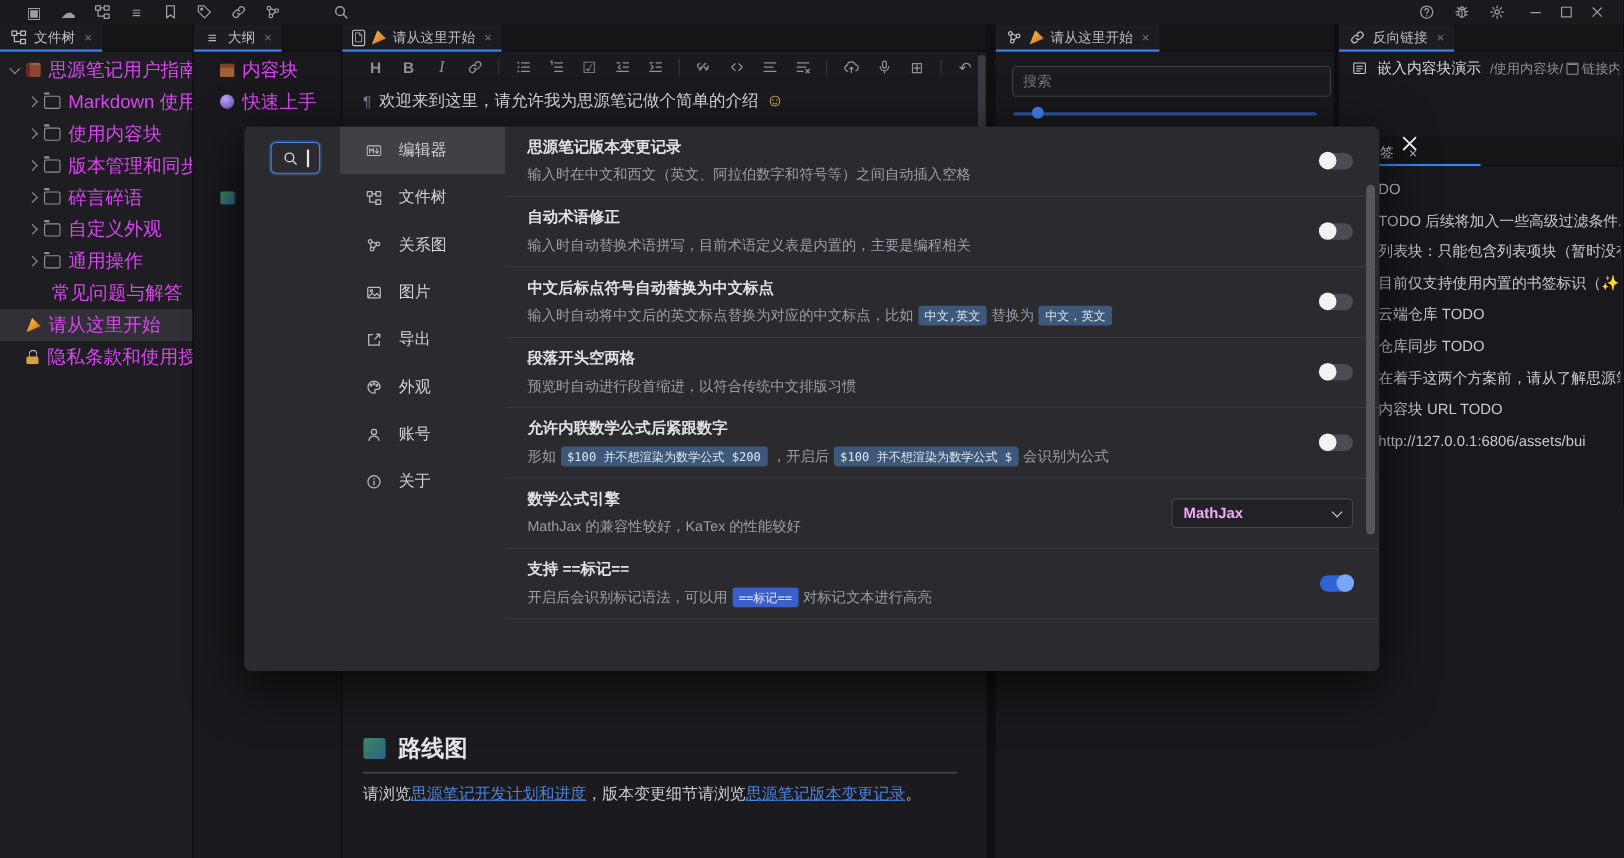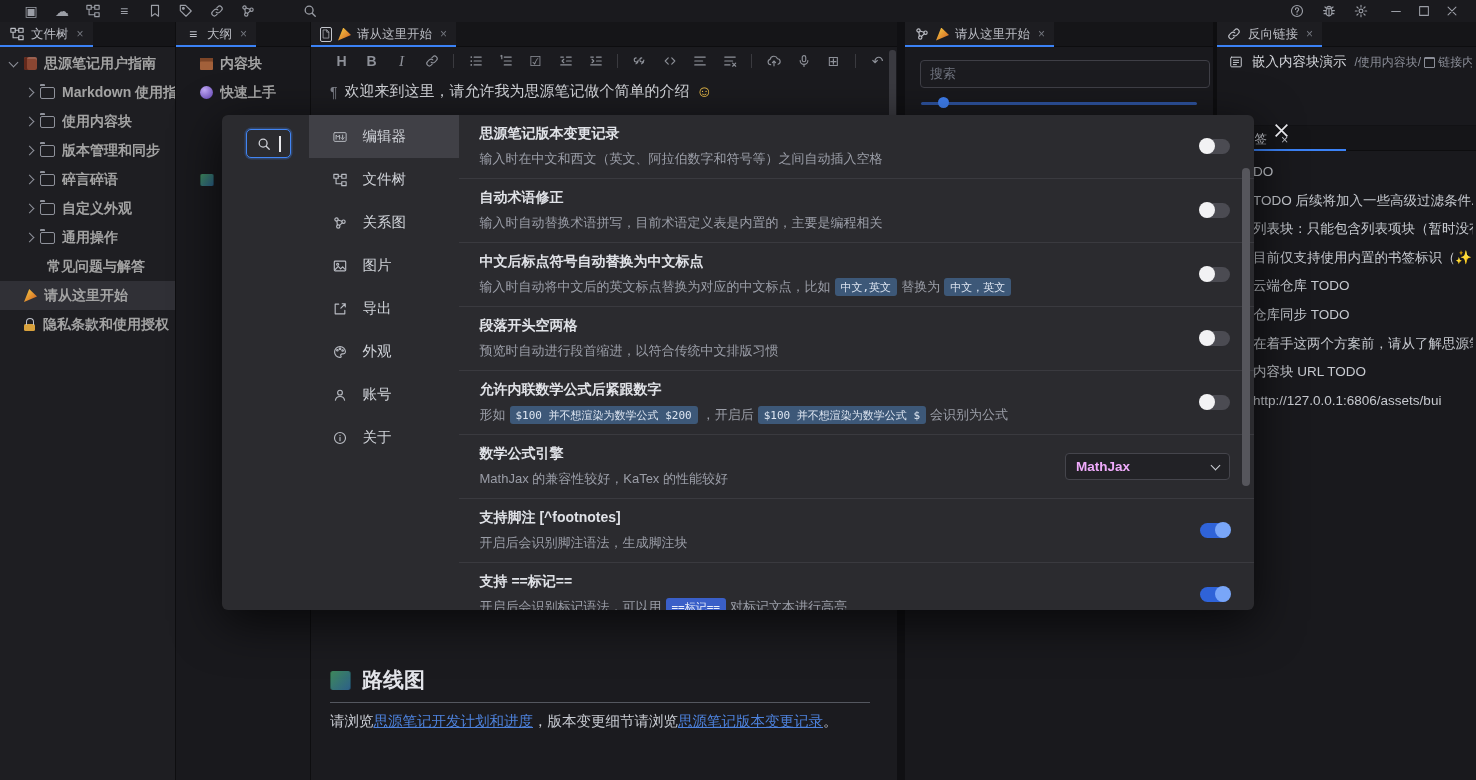--- a/index.html
+++ b/index.html
@@ -54,21 +54,21 @@
   .tab.active::after{content:"";position:absolute;left:0;right:0;bottom:-1px;height:2px;background:#3b82f6;}
   .tab .x{color:#74777f;font-size:12px;margin-left:2px;}
   
   .panel-filetree{left:0;top:22px;width:175px;height:758px;background:#1e1e22;}
   .panel-outline{left:176px;top:22px;width:134px;height:758px;background:#19191d;}
   .panel-editor{left:311px;top:22px;width:586px;height:758px;background:#1b1b1f;}
   .gutter{background:#0e0e10;}
   .panel-graph{left:905px;top:22px;width:308px;height:103px;background:#19191d;}
   .panel-backlinks{left:1217px;top:22px;width:259px;height:103px;background:#19191d;}
   .panel-bookmarks{left:905px;top:126px;width:571px;height:654px;background:#19191d;}
-  .treerow{height:29px;display:flex;align-items:center;gap:7px;font-size:14px;color:#a3a3a3;padding-left:10px;font-weight:bold;}
+  .treerow{height:29px;display:flex;align-items:center;gap:7px;font-size:17px;color:#d946ef;padding-left:10px;}
   .treerow.sel{background:#303036;}
   .treerow .lbl{white-space:nowrap;overflow:hidden;}
   
   .etoolbar{left:333px;top:48px;width:556px;height:26px;display:flex;align-items:center;gap:13px;color:#8e9199;}
   .etoolbar .ic{width:17px;height:17px;}
   .etoolbar .t-b{font-weight:700;font-size:14px;}
   .etoolbar .t-i{font-style:italic;font-family:"Liberation Serif",serif;font-size:15px;}
   .etoolbar .t-h{font-weight:700;font-size:14px;}
   .esep{width:1px;height:14px;background:#3a3a3f;flex:none;}
   .wordcount{font-size:13px;color:#8598c0;margin-left:2px;}
@@ -752,29 +752,20 @@
                 <span data-name="description-text">MathJax 的兼容性较好，KaTex 的性能较好</span>
               </div>
             </div>
             <div class="dselect" data-name="math-engine-select">
               <span data-name="select-value">MathJax</span>
               <span class="chev down" data-name="chevron-down-icon"></span>
             </div>
           </div>
           <div class="drow" data-name="setting-row">
             <div class="dtext">
-              <div class="dtitle" data-name="setting-title">支持脚注 [^footnotes]</div>
-              <div class="ddesc" data-name="setting-description">
-                <span data-name="description-text">开启后会识别脚注语法，生成脚注块</span>
-              </div>
-            </div>
-            <div class="toggle on" data-name="setting-toggle"></div>
-          </div>
-          <div class="drow" data-name="setting-row">
-            <div class="dtext">
               <div class="dtitle" data-name="setting-title">支持 ==标记==</div>
               <div class="ddesc" data-name="setting-description">
                 <span data-name="description-text">开启后会识别标记语法，可以用</span>
                 <span class="chip mark" data-name="mark-chip">==标记==</span>
                 <span data-name="description-text">对标记文本进行高亮</span>
               </div>
             </div>
             <div class="toggle on" data-name="setting-toggle"></div>
           </div>
         </div>

